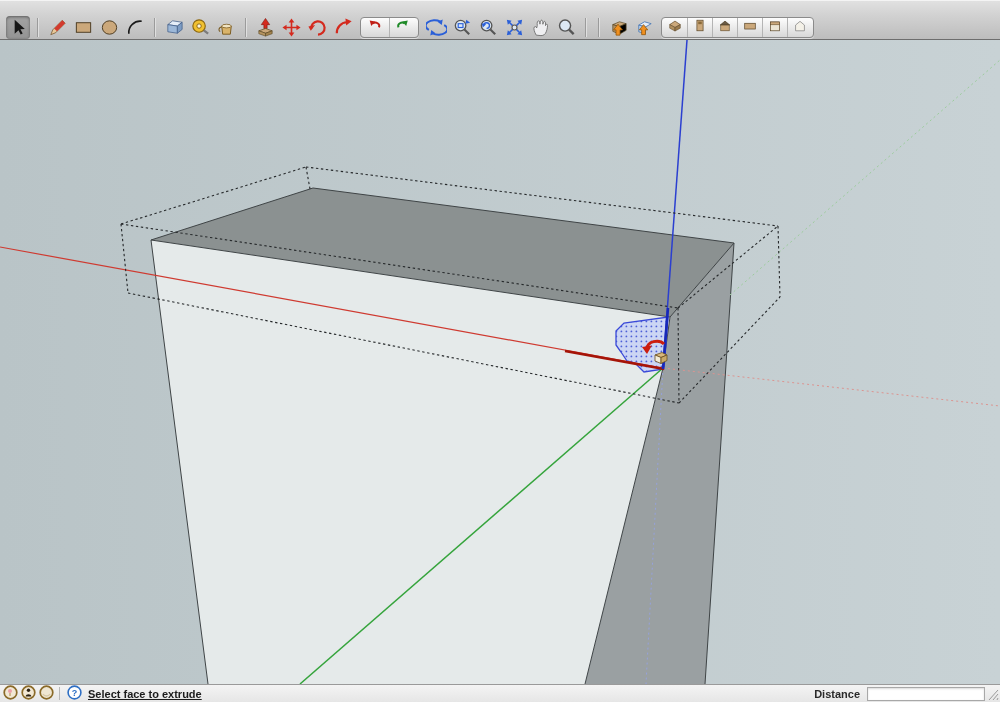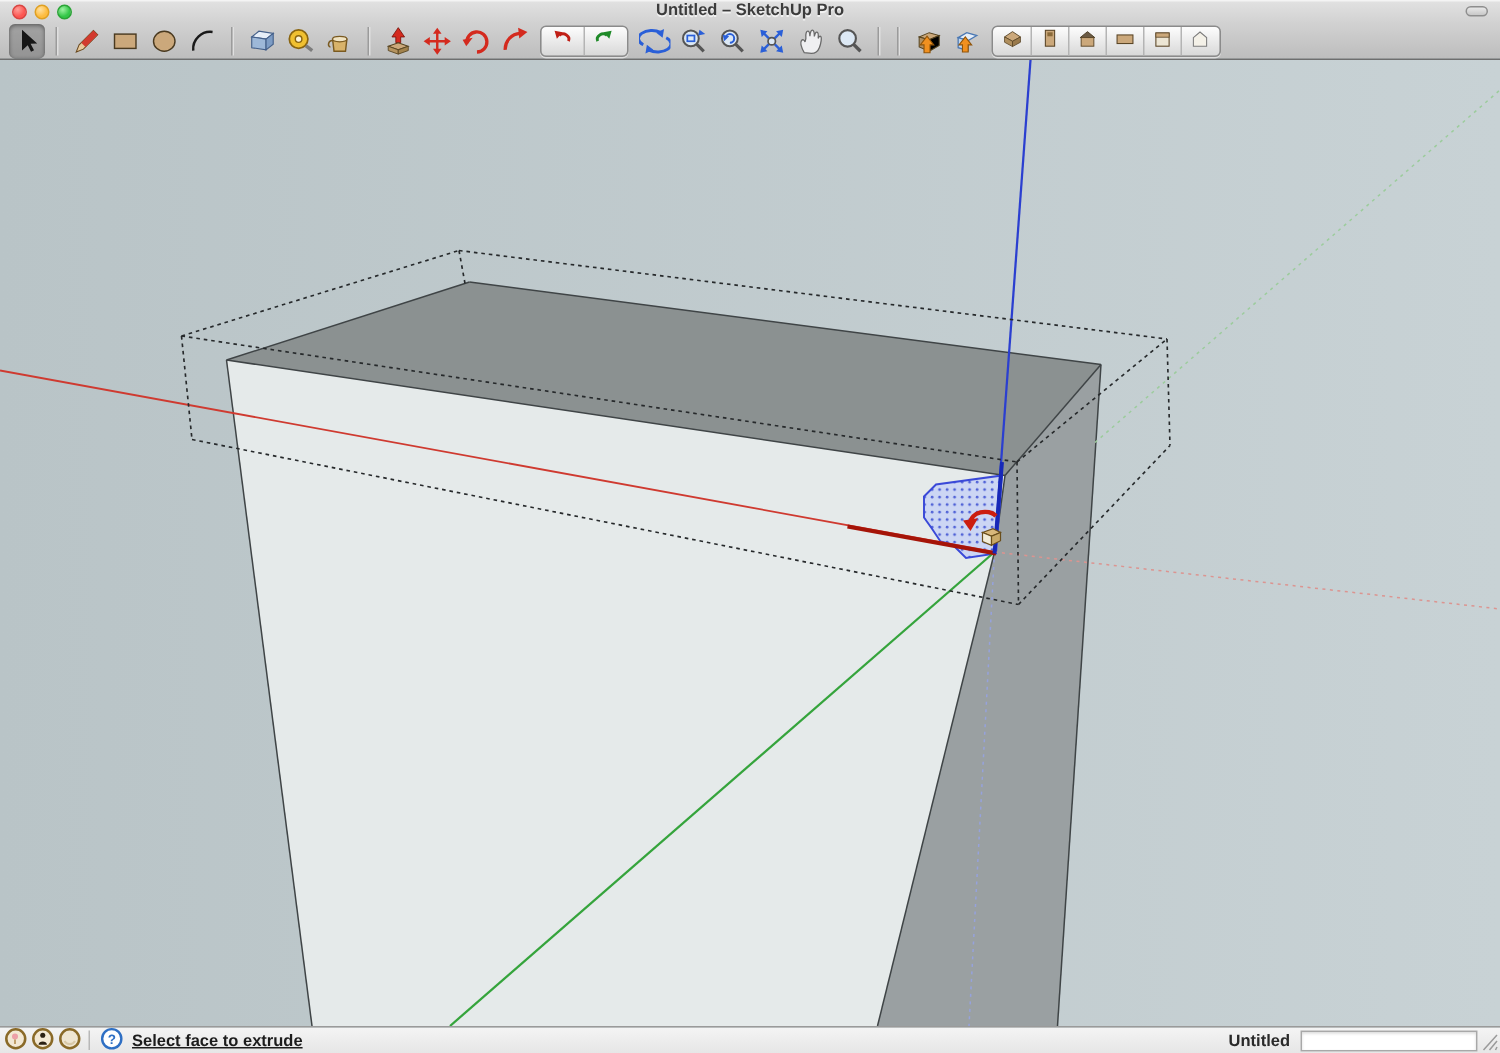--- a/index.html
+++ b/index.html
@@ -50,27 +50,20 @@
     font-family:"Liberation Sans", sans-serif; font-size:10px; padding:0 3px;
     box-shadow:inset 0 1px 2px rgba(0,0,0,.15); }
   #resize-grip { width:12px; height:14px; margin:0 1px 0 2px; }
 </style>
 </head>
 <body>
 
 <div id="app">
 
   <div id="header">
-    <div id="titlebar">
-      <div id="tl-close" class="traffic"></div>
-      <div id="tl-min" class="traffic"></div>
-      <div id="tl-zoom" class="traffic"></div>
-      <div id="window-title">Untitled – SketchUp Pro</div>
-      <div id="lozenge"></div>
-    </div>
     <div id="toolbar">
         <div class="tbtn active">
           <span>
             <svg width="21" height="21" viewBox="0 0 22 22">
               <path d="M7,3 L7,17.5 L11,13.8 L13.3,18.3 L15.4,17.2 L13,12.8 L17.6,12.6 Z" fill="#161616"></path>
             </svg>
           </span>
         </div>
         <div class="sep"></div>
         <div class="tbtn">
@@ -385,20 +378,20 @@
     </span>
     <span id="sb-divider"></span>
     <span class="sicon">
       <svg width="15" height="15" viewBox="0 0 15 15">
           <circle cx="7.5" cy="7.5" r="6.4" fill="#fff" stroke="#2e6fc4" stroke-width="1.6"></circle>
           <text x="7.5" y="10.8" font-size="9" font-weight="bold" fill="#2e6fc4" text-anchor="middle" font-family="Liberation Sans, sans-serif">?</text>
         </svg>
     </span>
     <span id="status-message">Select face to extrude</span>
     <div id="sb-right">
-      <span id="distance-label">Untitled</span>
+      <span id="distance-label">Distance</span>
       <input id="distance-input" type="text" value="" style="">
       <svg id="resize-grip" viewBox="0 0 12 14">
         <path d="M11,3 L2,13 M11,7 L6,13 M11,11 L10,13" stroke="#9a9a9a" stroke-width="1"></path>
       </svg>
     </div>
   </div>
 </div>
 
 </body></html>

